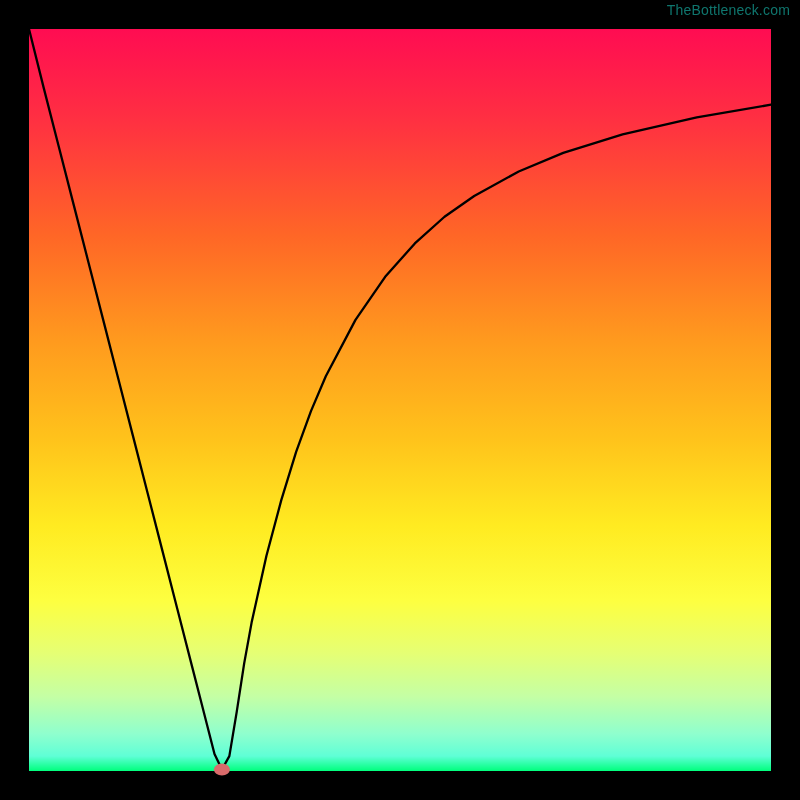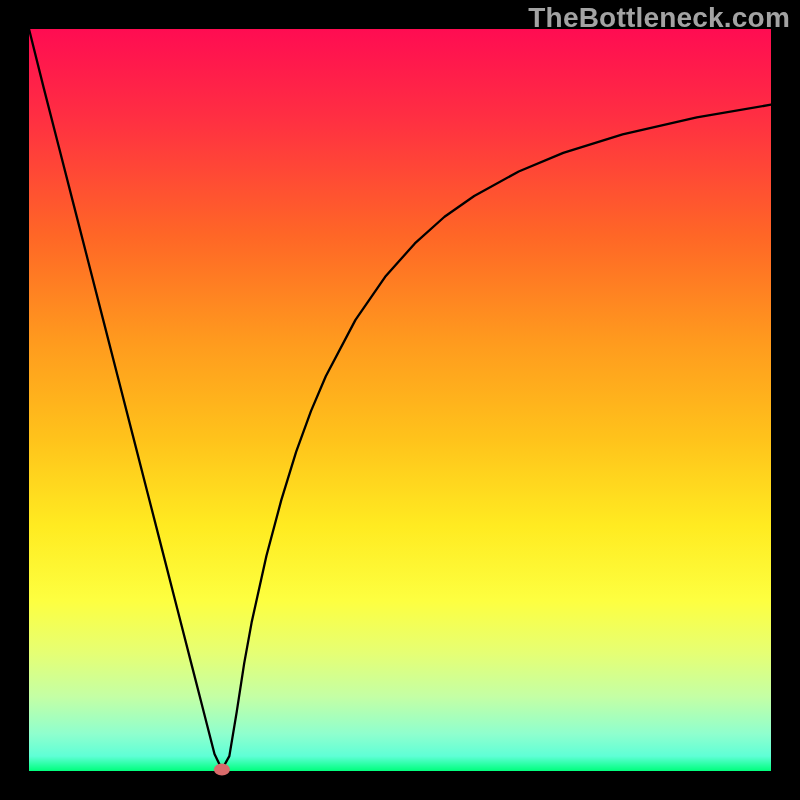--- a/index.html
+++ b/index.html
@@ -43,23 +43,23 @@
     left: 0;
     top: 0;
     width: 742px;
     height: 742px;
     overflow: visible;
   }
   .watermark {
     position: absolute;
     top: 2px;
     right: 10px;
-    color: #a3a3a3;
-    font-size: 28px;
-    font-weight: 700;
+    color: #0f766e;
+    font-size: 14px;
+    font-weight: 400;
     letter-spacing: 0.2px;
   }
 </style>
 </head>
 <body>
 <div class="frame">
 
   <div class="plot-area">
     <svg id="curve-svg" viewBox="0 0 742 742" preserveAspectRatio="none">
       <path id="curve-path" d="M0.00 0.00 L14.84 59.36 L29.68 117.24 L44.52 175.11 L59.36 232.99 L74.20 290.86 L89.04 348.74 L103.88 406.62 L118.72 464.49 L133.56 522.37 L148.40 580.24 L163.24 638.12 L170.66 667.06 L178.08 696.00 L185.50 724.93 L192.92 740.52 L200.34 727.16 L207.76 682.64 L215.18 634.41 L222.60 593.60 L237.44 526.82 L252.28 471.17 L267.12 422.94 L281.96 382.13 L296.80 347.26 L326.48 290.86 L356.16 247.83 L385.84 214.44 L415.52 187.73 L445.20 166.95 L489.72 142.46 L534.24 123.91 L593.60 105.36 L667.80 88.30 L742.00 75.68" fill="none" stroke="#000000" stroke-width="2.3" stroke-linejoin="round" stroke-linecap="round"></path>

